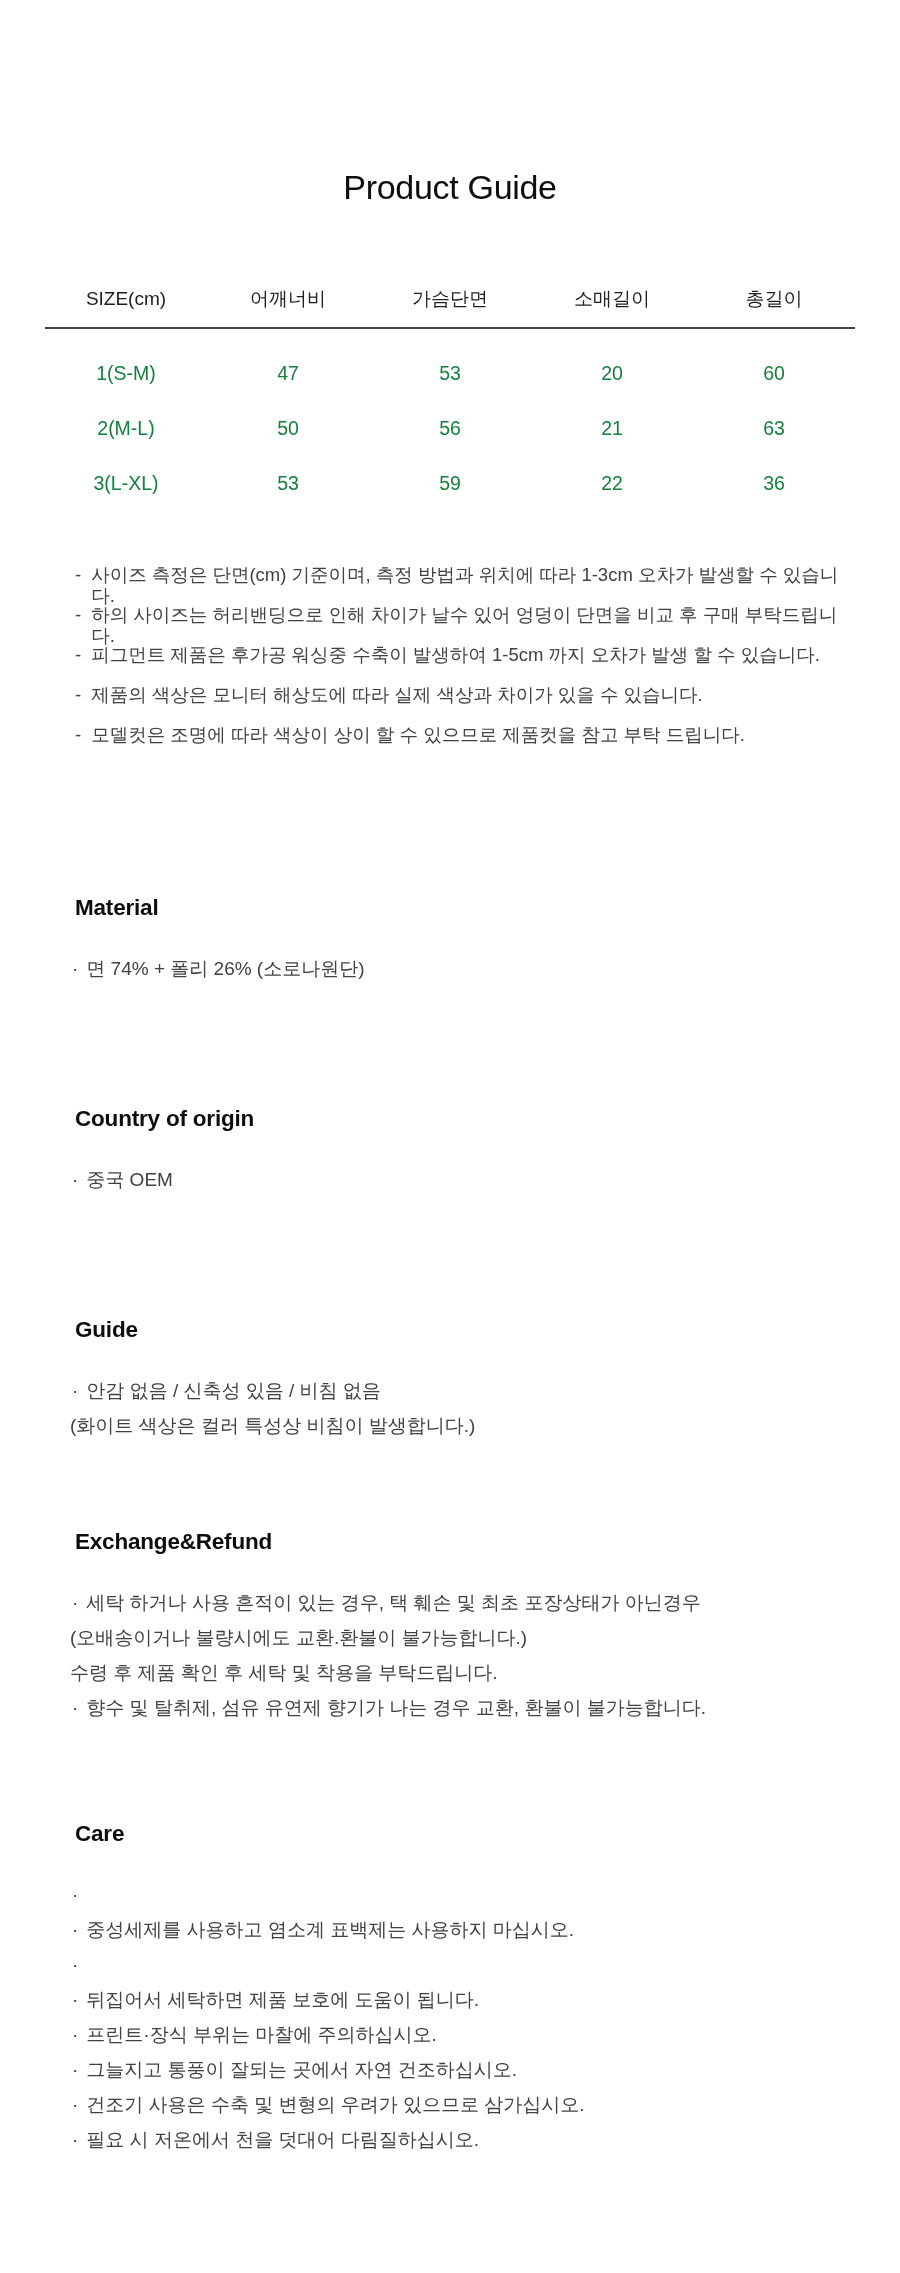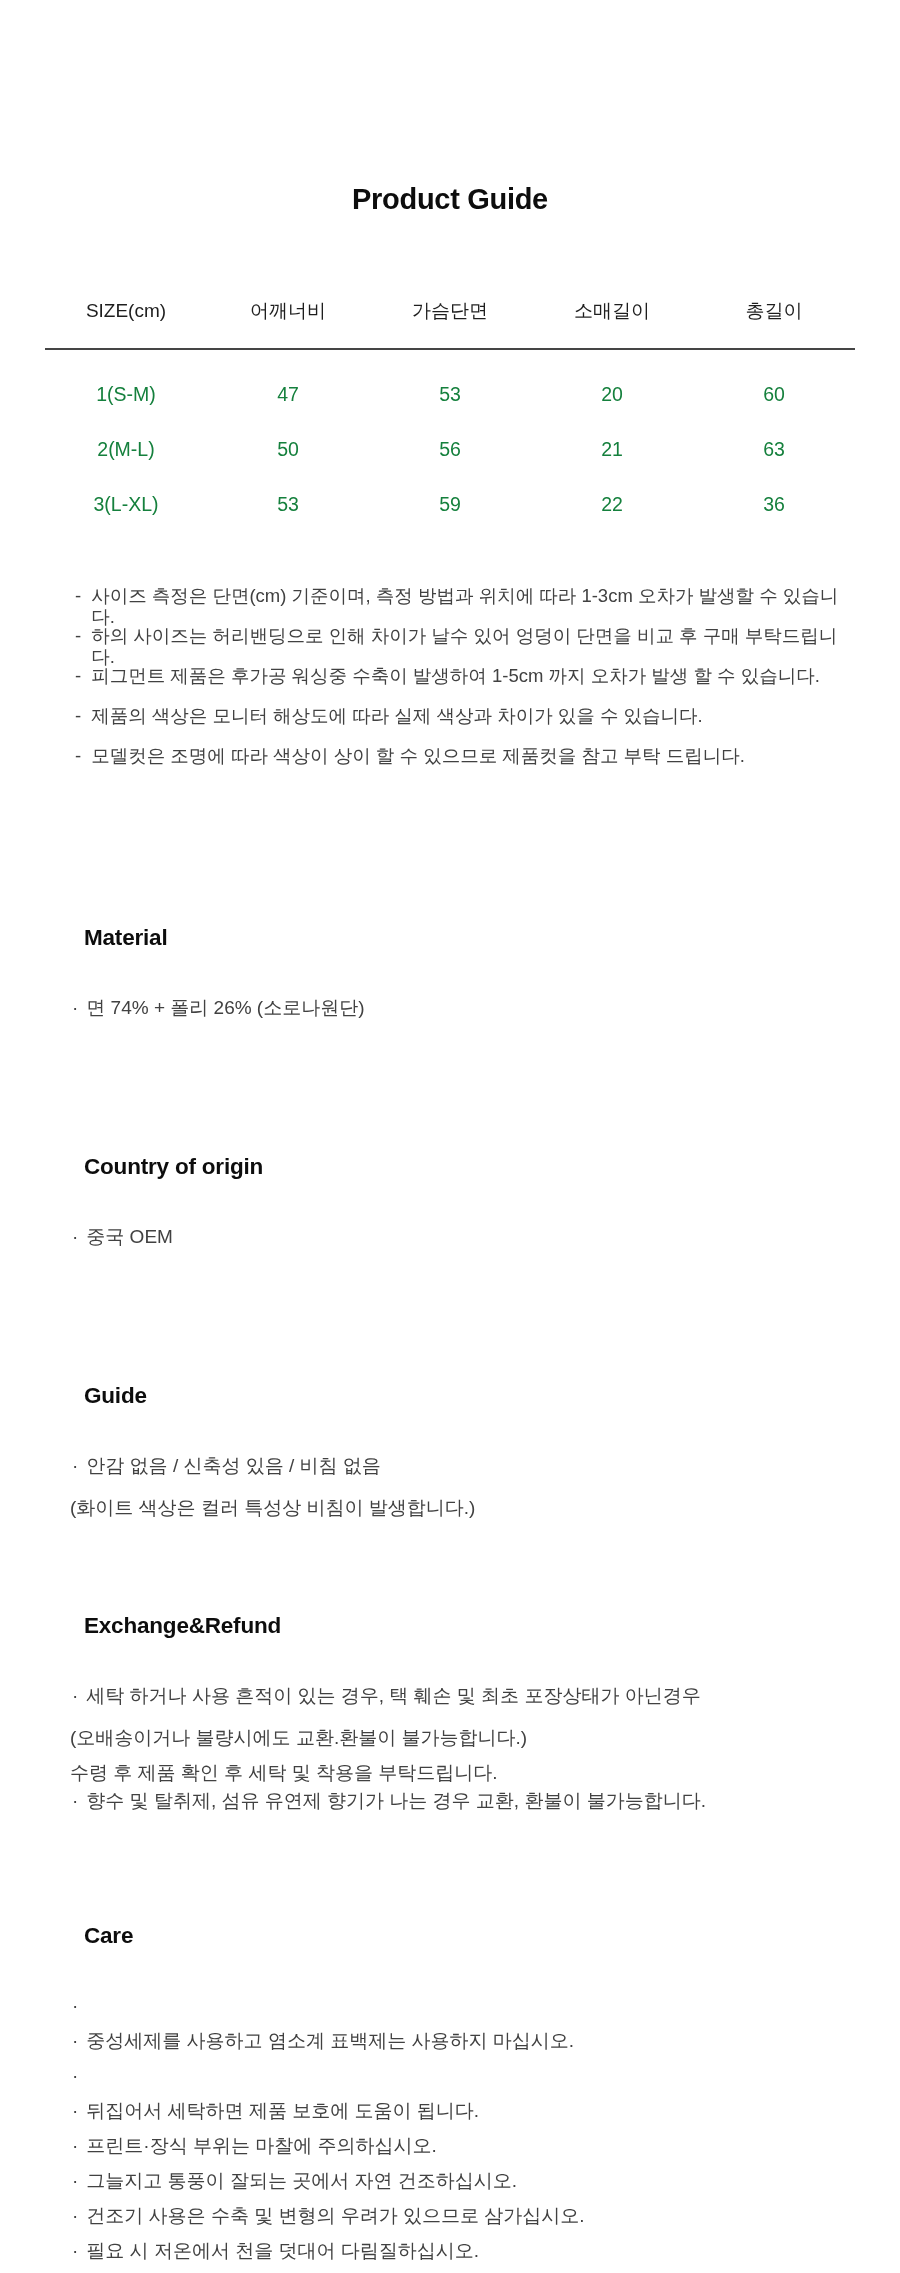--- a/index.html
+++ b/index.html
@@ -7,63 +7,63 @@
     width:900px; height:2273px; overflow:hidden;
     background:#ffffff;
     font-family:"Liberation Sans","DejaVu Sans",sans-serif;
     color:#414141;
     -webkit-font-smoothing:antialiased;
   }
   .page { padding:0 45px; }
 
   
   .title {
-    margin:12px; padding-top:170px;
-    font-size:29px; line-height:34px; font-weight:700;
+    margin:0; padding-top:170px;
+    font-size:34px; line-height:34px; font-weight:400;
     letter-spacing:-0.3px; text-align:center; color:#0d0d0d;
   }
 
   
   table.size-table {
     width:100%; margin-top:84px;
     border-collapse:collapse; table-layout:fixed;
   }
   .size-table th, .size-table td { width:20%; text-align:center; }
   .size-table thead th {
     font-weight:400; font-size:19px; line-height:22px;
-    color:#1e1e1e; padding:0 0 26px 0;
+    color:#1e1e1e; padding:0 0 17px 0;
   }
   .size-table thead tr { border-bottom:2px solid #454545; }
   .size-table tbody td {
     font-size:19.5px; line-height:22px; color:#15803d;
     height:55px; vertical-align:middle; padding:0;
   }
   .size-table tbody tr:first-child td { padding-top:16px; }
 
   
   .notes { padding-top:54px; padding-left:30px; }
   .note {
     margin:0; height:40px; display:flex; align-items:flex-start;
     font-size:18.5px; line-height:21px; color:#414141;
   }
   .note .marker { flex:none; margin-right:10px; }
 
   
   .section { padding-left:23px; }
   .section h2 {
-    margin:16px; padding-bottom:30px;
+    margin:7px; padding-bottom:30px;
     font-size:22.5px; line-height:27px; font-weight:700;
     letter-spacing:-0.2px; color:#0d0d0d;
   }
   .sline {
     margin:0; height:35px; display:flex; align-items:flex-start;
     font-size:19px; line-height:22px; color:#414141;
   }
   .sline .dot { flex:none; margin:0 8px 0 4px; }
-  .sline.cont { padding-left:2px;align-items:center; }
+  .sline.cont { padding-left:2px; }
 
   .sec-material { padding-top:123px; }
   .sec-country  { padding-top:105px; }
   .sec-guide    { padding-top:105px; }
   .sec-exchange { padding-top:71px; }
   .sec-care     { padding-top:81px; }
 </style>
 </head>
 <body>
 

